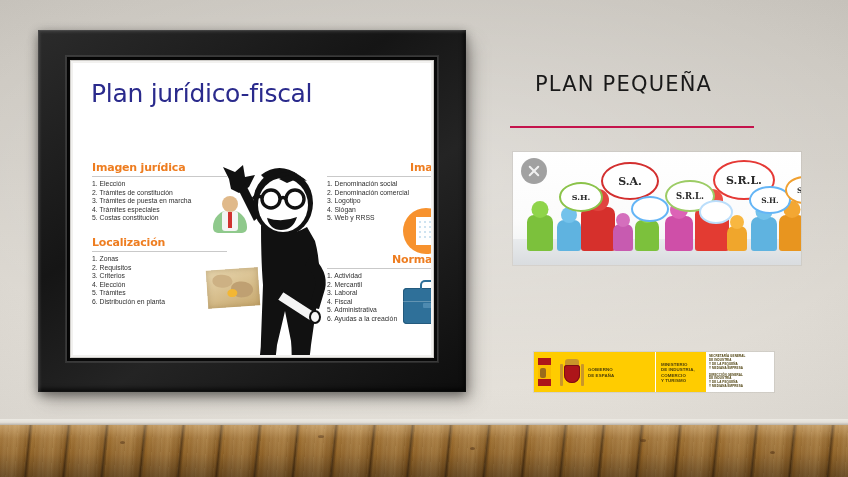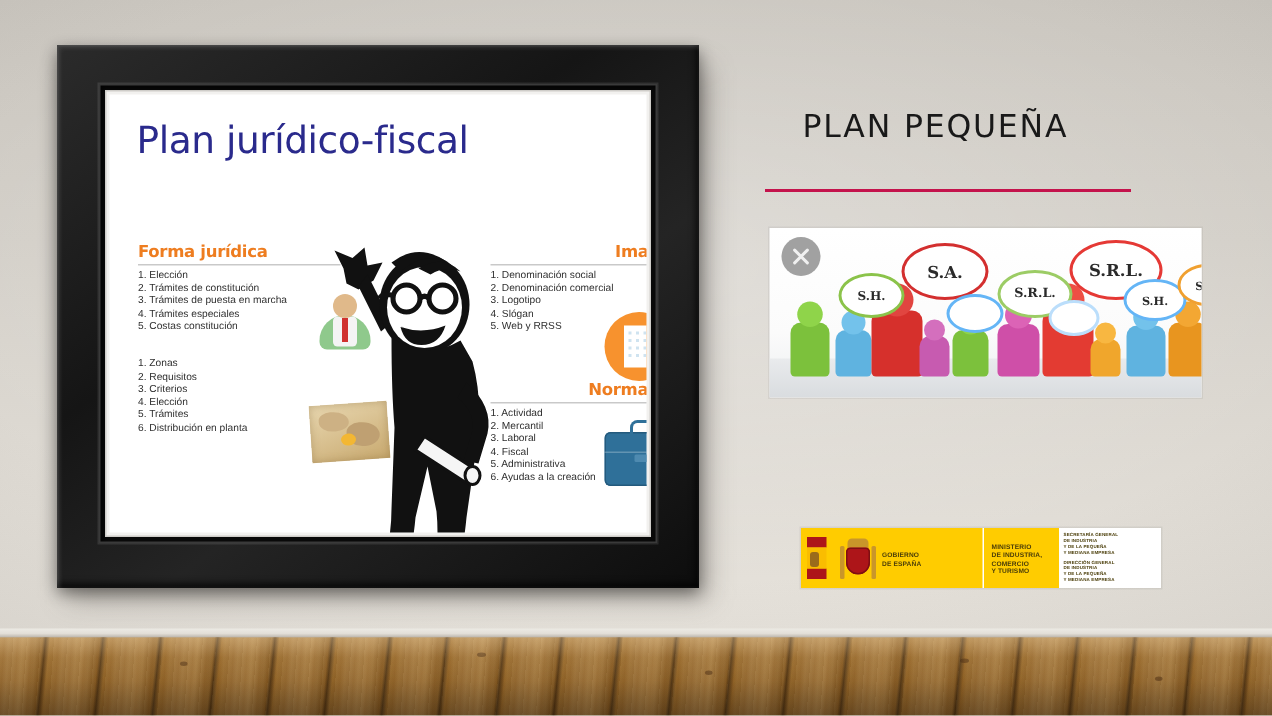--- a/index.html
+++ b/index.html
@@ -242,31 +242,32 @@
   <div class="frame">
     <div class="frame-bevel-out"></div>
     <div class="frame-inner-lip">
       <div class="mat">
         <div class="canvas">
 
           <div class="ig">
             <div class="ig-title">Plan jurídico-fiscal</div>
 
             <div class="sec sec-forma">
-              <div class="sec-h">Forma jurídica</div>
+              <div class="sec-h">Imagen jurídica</div>
               <ul class="sec-list">
                 <li>1. Elección</li>
                 <li>2. Trámites de constitución</li>
                 <li>3. Trámites de puesta en marcha</li>
                 <li>4. Trámites especiales</li>
                 <li>5. Costas constitución</li>
               </ul>
             </div>
 
             <div class="sec sec-local">
+              <div class="sec-h">Localización</div>
               <ul class="sec-list">
                 <li>1. Zonas</li>
                 <li>2. Requisitos</li>
                 <li>3. Criterios</li>
                 <li>4. Elección</li>
                 <li>5. Trámites</li>
                 <li>6. Distribución en planta</li>
               </ul>
             </div>
 

